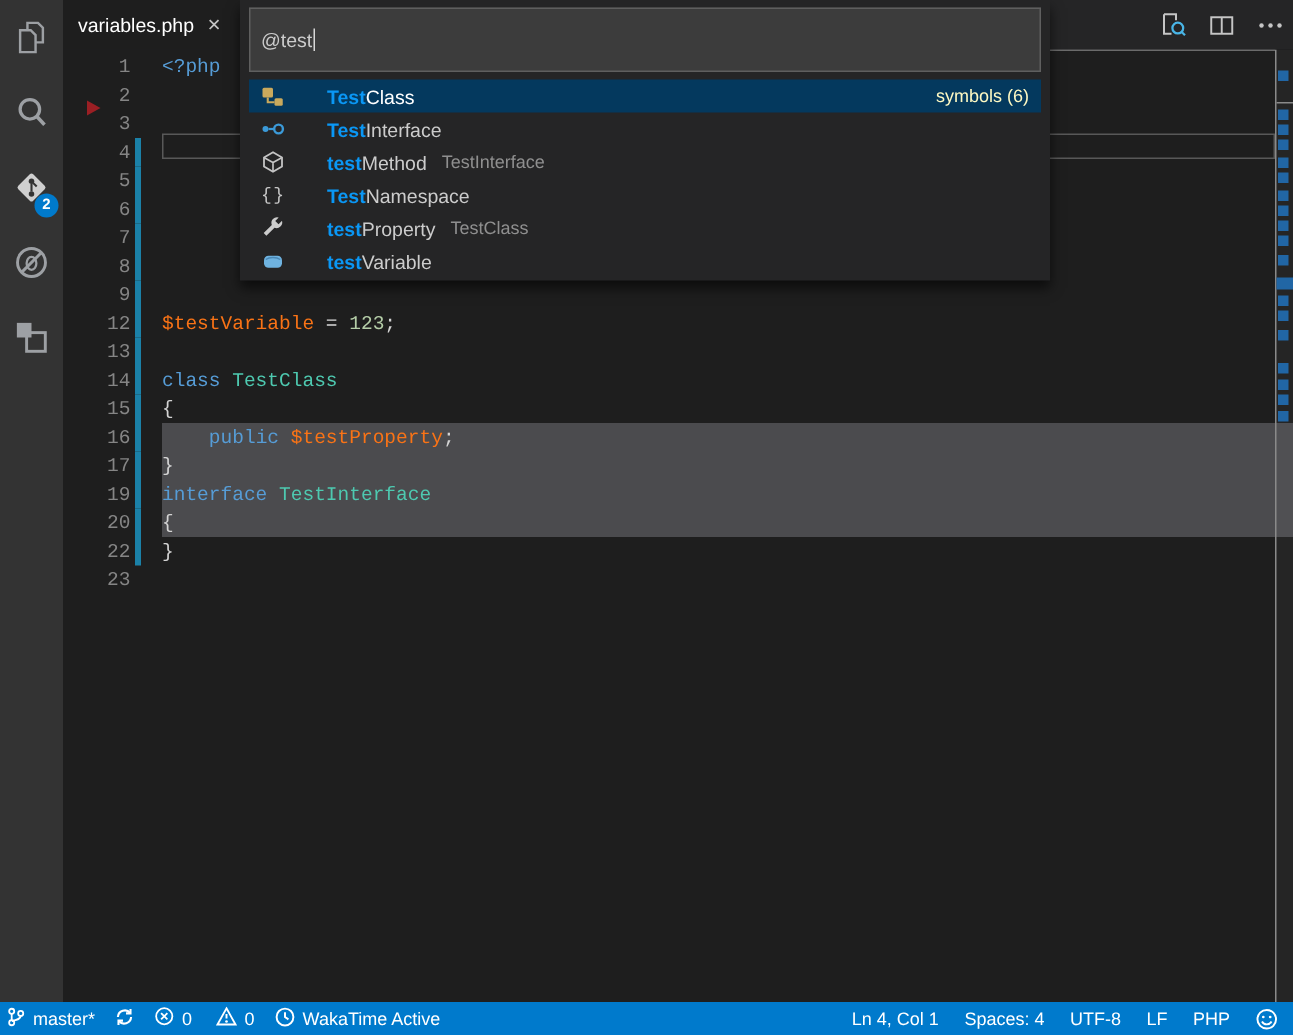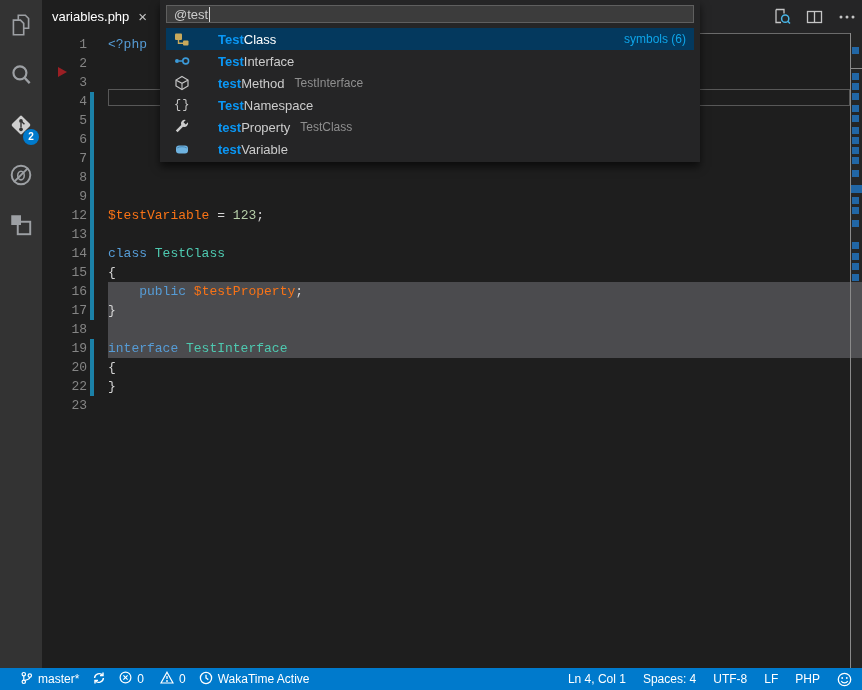--- a/index.html
+++ b/index.html
@@ -42,36 +42,36 @@
   
   .ruler { position:absolute; right:0; top:0; bottom:0; width:12px; border-left:1px solid #8a8a8a;
            background:rgba(255,255,255,0.03); z-index:3; cursor:pointer; }
   .ruler-tick { position:absolute; left:0; right:0; height:1px; background:#8a8a8a; top:35px; }
   .rmark { position:absolute; left:1px; width:7px; height:7px; background:#2166a5; }
   .rmark.wide { left:0; width:12px; height:8px; }
 
   
   .quick-open { position:absolute; left:118px; top:0; width:540px; background:#252526; z-index:10;
                 padding:5px 6px 2px 6px; box-shadow:0 5px 8px rgba(0,0,0,0.6); }
-  .qo-input { height:18px; background:#3c3c3c; border:1px solid #5f5f5f; display:flex; align-items:center;
+  .qo-input { height:43px; background:#3c3c3c; border:1px solid #5f5f5f; display:flex; align-items:center;
               padding:0 7px; font-size:13px; color:#cccccc; cursor:text; }
   .caret { display:inline-block; width:1px; height:15px; background:#d7d7d7; margin-left:1px; }
   .qo-list { margin-top:5px; }
   .qo-row { height:22px; display:flex; align-items:center; padding:0 8px; font-size:13px; color:#cccccc; cursor:pointer; }
   .qo-row.selected { background:#04395e; color:#ffffff; }
   .qo-icon { flex:none; width:20px; display:flex; align-items:center; }
   .qo-icon .nsg { font-family:"Liberation Mono",monospace; font-size:12px; color:#c5c5c5; letter-spacing:1px; }
   .qo-match { color:#0a97f5; font-weight:bold;margin-left:24px; }
   .qo-desc { margin-left:10px; font-size:12px; color:#8f8f8f; }
-  .qo-badge { margin-left:auto; font-size:12px; color:#0ea5e9; }
+  .qo-badge { margin-left:auto; font-size:12px; color:#fef9c3; }
 
   
   .status-bar { position:absolute; left:0; right:0; bottom:0; height:22px; background:#007acc; color:#ffffff;
                 font-size:12px; display:flex; align-items:center; z-index:20; }
-  .sb-left { display:flex; align-items:center; gap:13px; padding-left:20px; }
+  .sb-left { display:flex; align-items:center; gap:13px; padding-left:4px; }
   .sb-right { margin-left:auto; display:flex; align-items:center; gap:17px; padding-right:10px; }
   .sb-item { display:flex; align-items:center; gap:5px; cursor:pointer; white-space:nowrap; }
 </style>
 </head>
 <body>
 
 <div id="app">
 
   <div class="activity-bar">
     <div class="ab-item">
@@ -225,25 +225,20 @@
           </div>
           <div class="line">
             <span class="ln">16</span>
             <span class="dec mod"></span>
             <span class="txt"><span class="pl">    </span><span class="kw">public </span><span class="var">$testProperty</span><span class="pl">;</span></span>
           </div>
           <div class="line">
             <span class="ln">17</span>
             <span class="dec mod"></span>
             <span class="txt"><span class="pl">}</span></span>
-          </div>
-          <div class="line">
-            <span class="ln">18</span>
-            <span class="dec"></span>
-            <span class="txt"></span>
           </div>
           <div class="line">
             <span class="ln">19</span>
             <span class="dec mod"></span>
             <span class="txt"><span class="kw">interface </span><span class="type">TestInterface</span></span>
           </div>
           <div class="line">
             <span class="ln">20</span>
             <span class="dec mod"></span>
             <span class="txt"><span class="pl">{</span></span>

